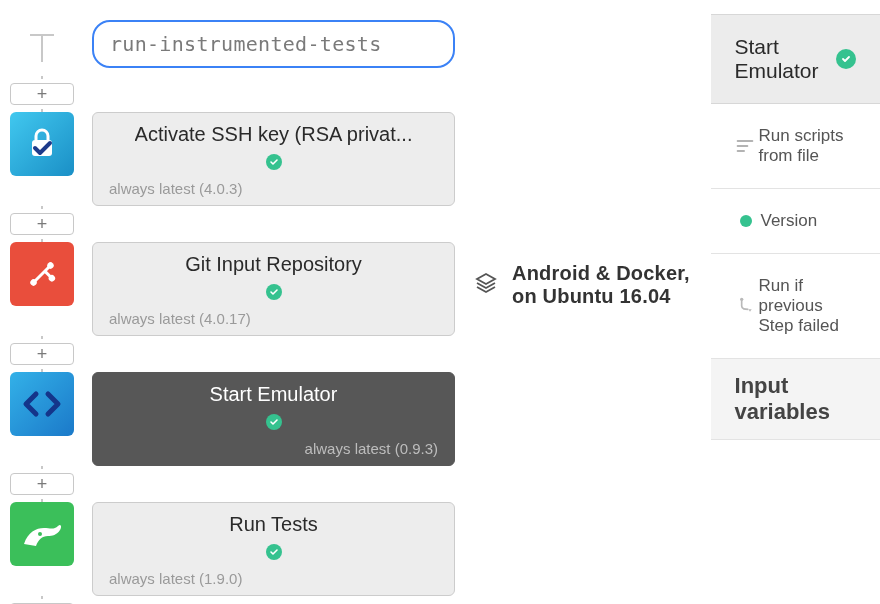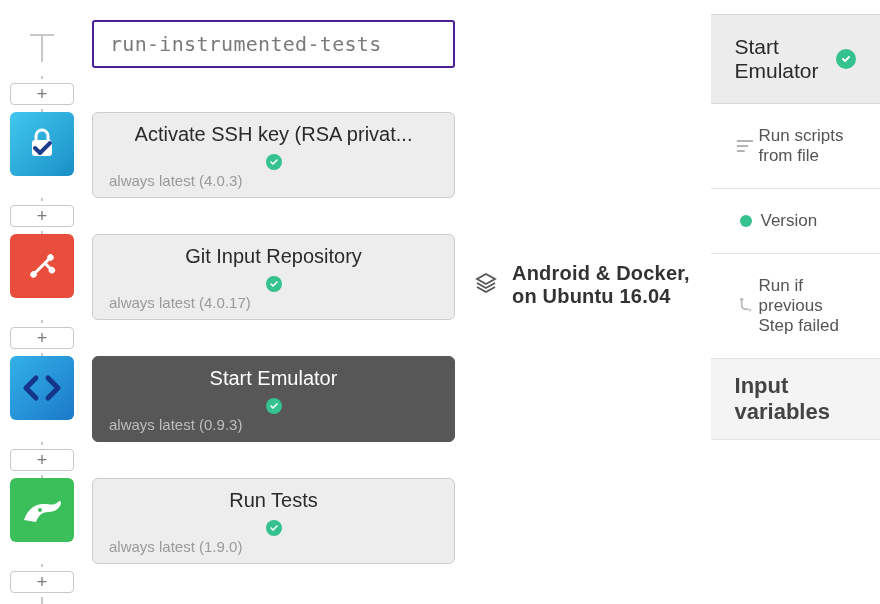--- a/index.html
+++ b/index.html
@@ -55,22 +55,22 @@
   .t-glyph::before {
     content:"";
     position:absolute; left:8px; right:8px; top:10px; height:2px; background:#c8c8c8;
   }
   .t-glyph::after {
     content:"";
     position:absolute; left:50%; top:10px; width:2px; height:28px; background:#c8c8c8; transform:translateX(-50%);
   }
   .wf-name-input {
     flex:1;
-    border:2px solid #4c1d95;
-    border-radius:3px;
+    border:2px solid #3b82f6;
+    border-radius:18px;
     padding: 10px 16px;
     font-size: 20px;
     font-family: "SFMono-Regular", Consolas, monospace;
     color:#7a7a7a;
     letter-spacing: 0.3px;
   }
 
   
   .add-row { height: 36px; }
   .add-btn {
@@ -100,22 +100,22 @@
     display:flex; flex-direction:column; justify-content:center;
     cursor:pointer;
   }
   .step-card.active {
     background:#575757;
     border-color:#575757;
   }
   .step-title-line { display:flex; align-items:center; gap:8px;flex-direction:column; }
   .step-title { font-size:20px; font-weight:500; color:#2a2a2a; white-space:nowrap; overflow:hidden; text-overflow:ellipsis; }
   .step-card.active .step-title { color:#fff; }
-  .step-sub { font-size:15px; color:#9a9a9a; margin-top:2px; }
-  .step-card.active .step-sub { color:#bdbdbd; }
+  .step-sub { font-size:15px; color:#9a9a9a; margin-top:10px; }
+  .step-card.active .step-sub { color:#bdbdbd;text-align:right; }
 
   .badge-check {
     width:16px; height:16px; border-radius:50%;
     background:#35c28f;
     display:inline-flex; align-items:center; justify-content:center;
     flex-shrink:0;
   }
   .badge-check svg { width:10px; height:10px; }
 
   

